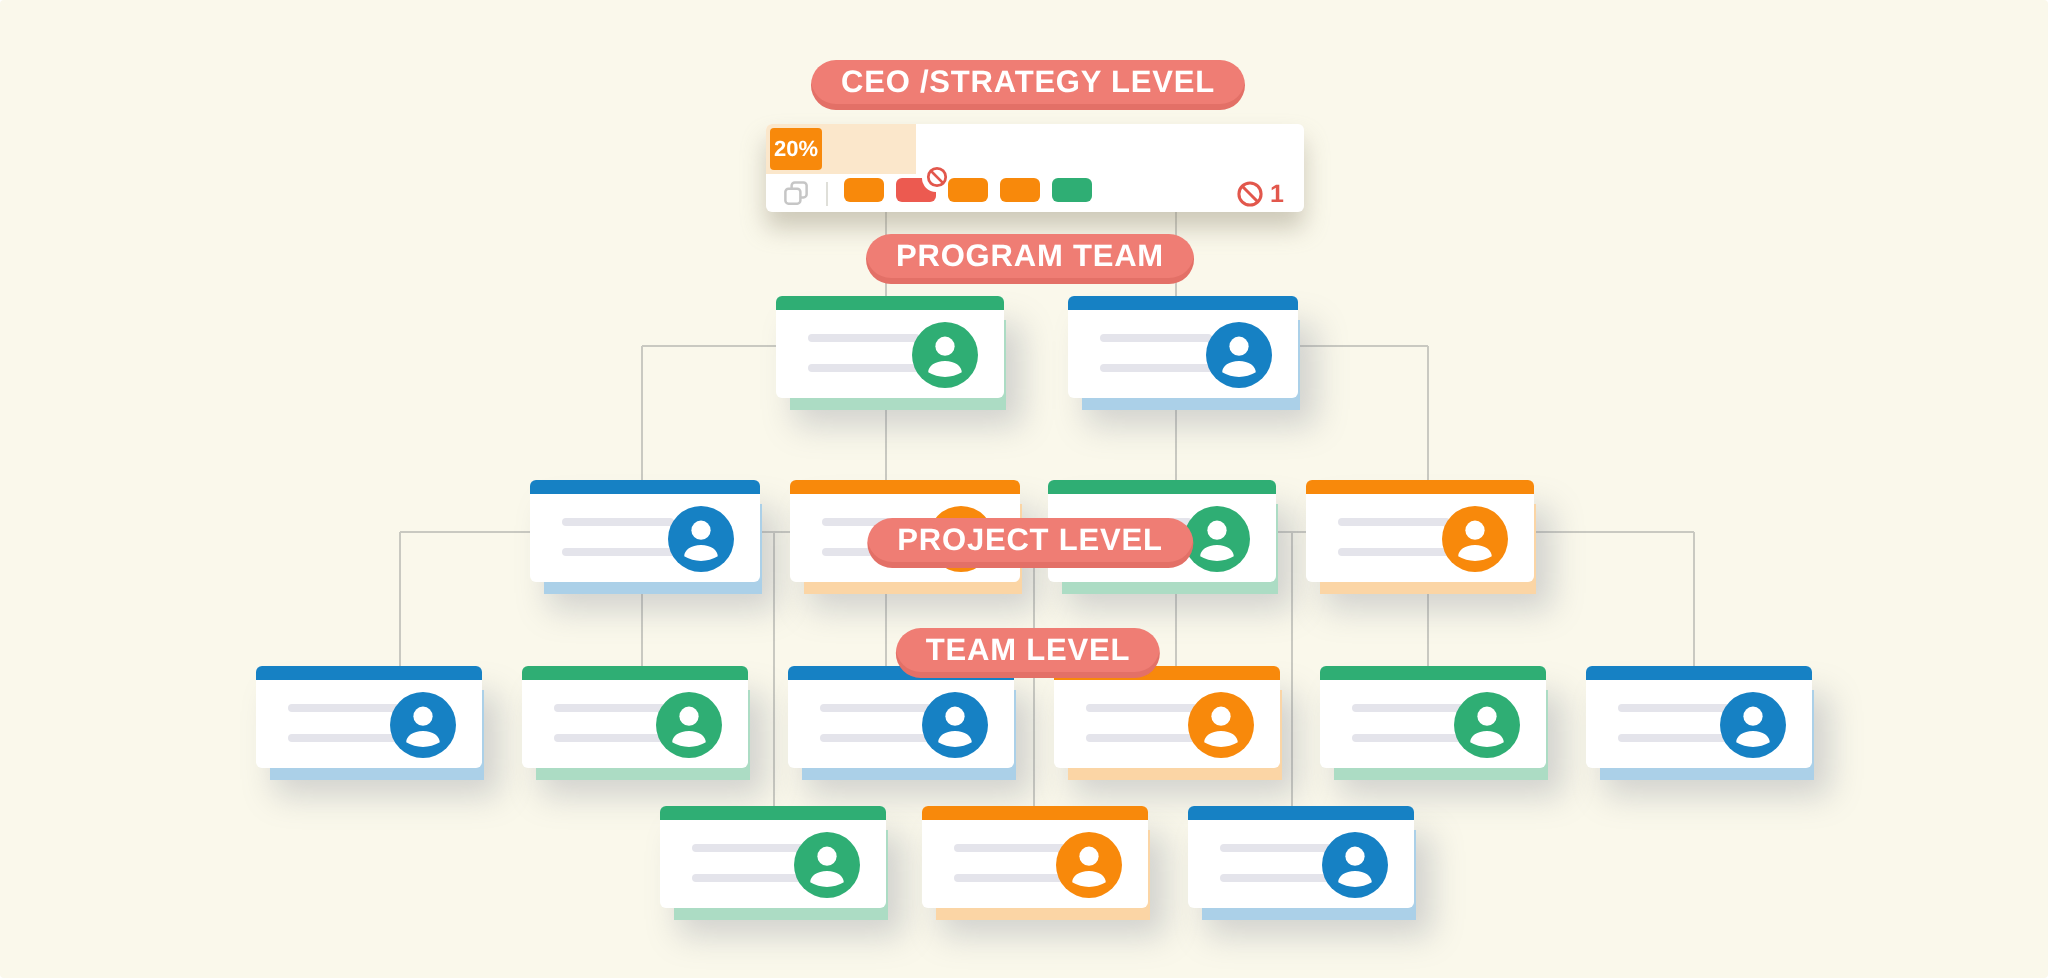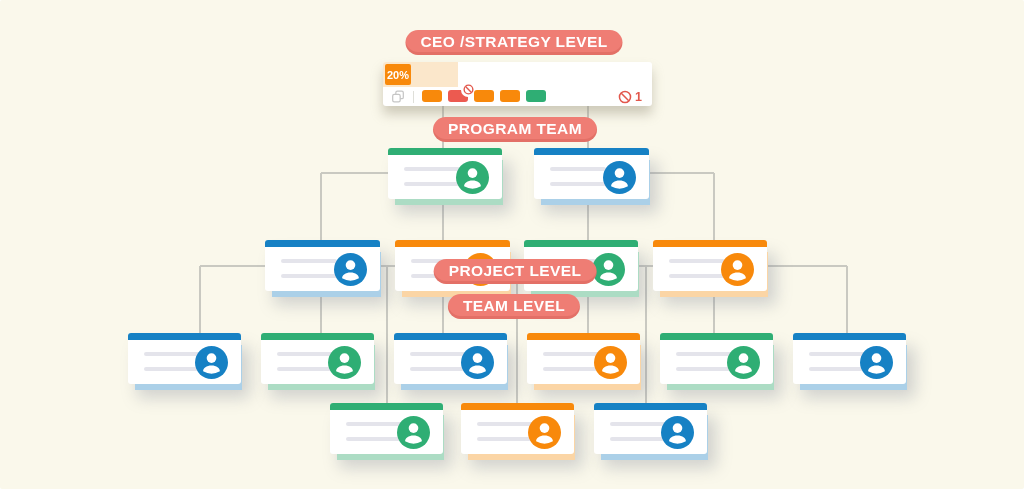--- a/index.html
+++ b/index.html
@@ -73,21 +73,21 @@
       <line x1="510" y1="266" x2="524" y2="266" stroke="#C9C9C1" stroke-width="1.2" shape-rendering="crispEdges"></line>
       <line x1="517" y1="266" x2="517" y2="403" stroke="#C9C9C1" stroke-width="1.2" shape-rendering="crispEdges"></line>
       <line x1="638" y1="266" x2="653" y2="266" stroke="#C9C9C1" stroke-width="1.2" shape-rendering="crispEdges"></line>
       <line x1="646" y1="266" x2="646" y2="403" stroke="#C9C9C1" stroke-width="1.2" shape-rendering="crispEdges"></line>
     </svg>
 
   <div id="badges">
       <div class="badge" style="left: 514px; top: 30px;">CEO /STRATEGY LEVEL</div>
       <div class="badge" style="left: 515px; top: 117px;">PROGRAM TEAM</div>
       <div class="badge" style="left: 515px; top: 224px; margin-top: 35px;">PROJECT LEVEL</div>
-      <div class="badge" style="left: 514px; top: 294px;">TEAM LEVEL</div>
+      <div class="badge" style="left: 514px; top: 314px;">TEAM LEVEL</div>
     </div>
 
   <div class="ceo-card">
     <div class="ceo-top">
       <span class="hl" id="progress-fill" style="width: 28%;"></span>
       <span class="pct">20%</span>
     </div>
     <div class="ceo-bottom">
       <svg width="16" height="15" viewBox="0 0 24 24">
         <rect x="8.5" y="3.5" width="12" height="12" rx="2.5" fill="none" stroke="#C6C6C6" stroke-width="2"></rect>

